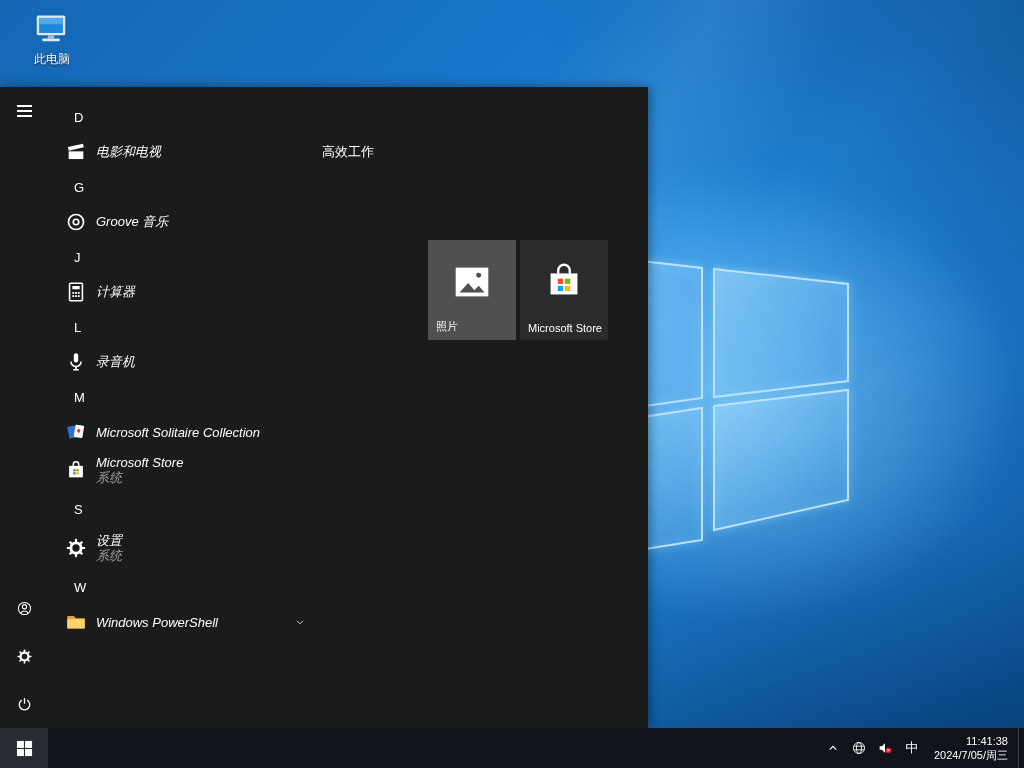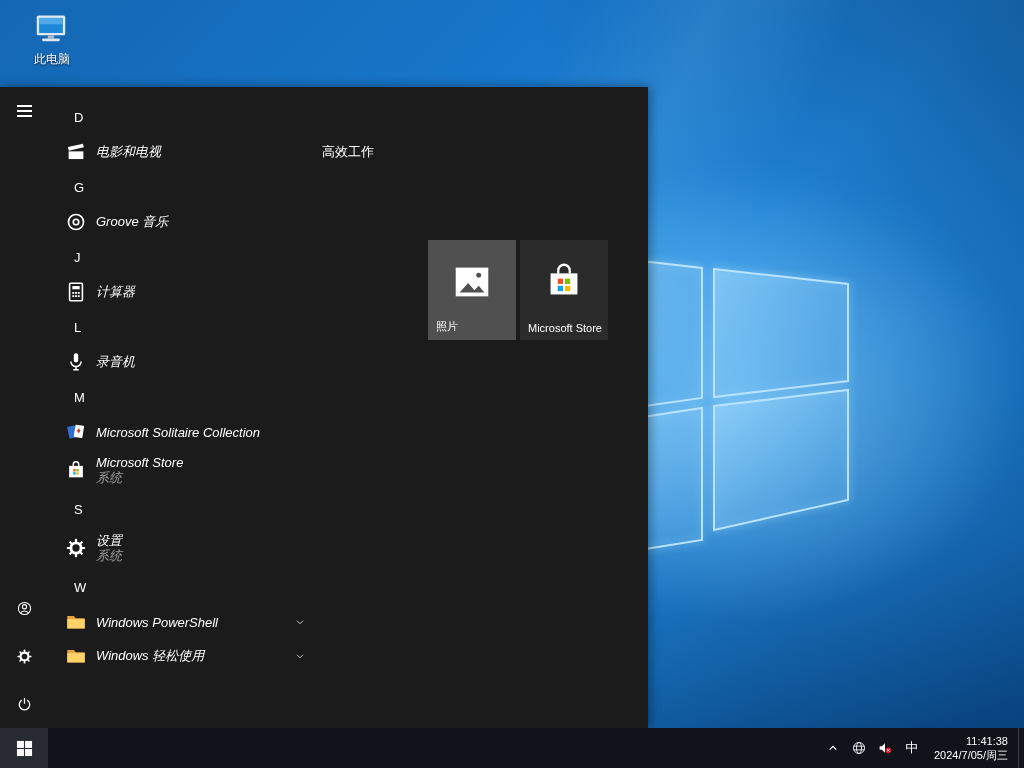--- a/index.html
+++ b/index.html
@@ -285,34 +285,20 @@
         <span class="al-label">Windows PowerShell</span>
         <span class="al-chevron">
           <svg viewBox="0 0 24 24">
               <path d="M6 9.5l6 6 6-6" fill="none" stroke="#ddd" stroke-width="1.8"></path>
             </svg>
         </span>
       </div>
 
 
 
-      <div class="al-row al-app al-folder">
-        <span class="al-icon">
-          <svg viewBox="0 0 24 24">
-              <path d="M2.5 5.5h7.2l2 2.3h9.8V19H2.5z" fill="#e8a33d"></path>
-              <path d="M2.5 8.8h19V19H2.5z" fill="#ffd368"></path>
-            </svg>
-        </span>
-        <span class="al-label">Windows 轻松使用</span>
-        <span class="al-chevron">
-          <svg viewBox="0 0 24 24">
-              <path d="M6 9.5l6 6 6-6" fill="none" stroke="#ddd" stroke-width="1.8"></path>
-            </svg>
-        </span>
-      </div>
 
     </div>
 
     <div class="tiles-title">高效工作</div>
     <div class="tile-row">
       <div class="tile tile-photos">
         <svg viewBox="0 0 48 48">
           <rect x="7" y="9" width="34" height="30" fill="#fff"></rect>
           <path d="M11 35l9-10 6.5 7.5 4.5-4.5 6 7z" fill="#505050"></path>
           <circle cx="31" cy="17" r="2.6" fill="#505050"></circle>

